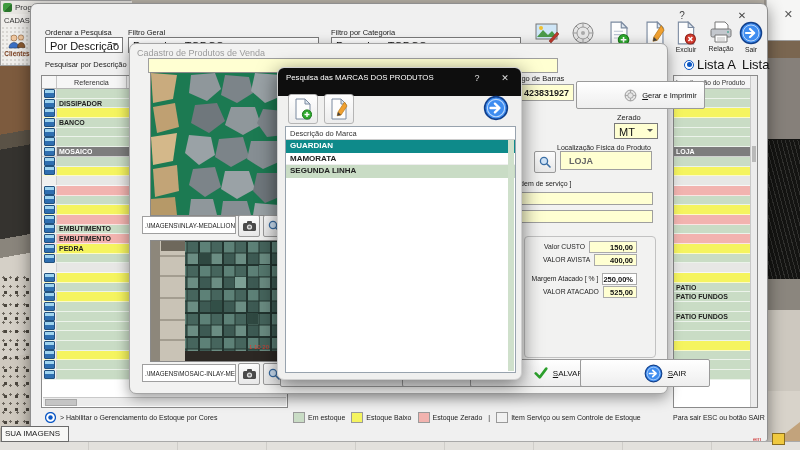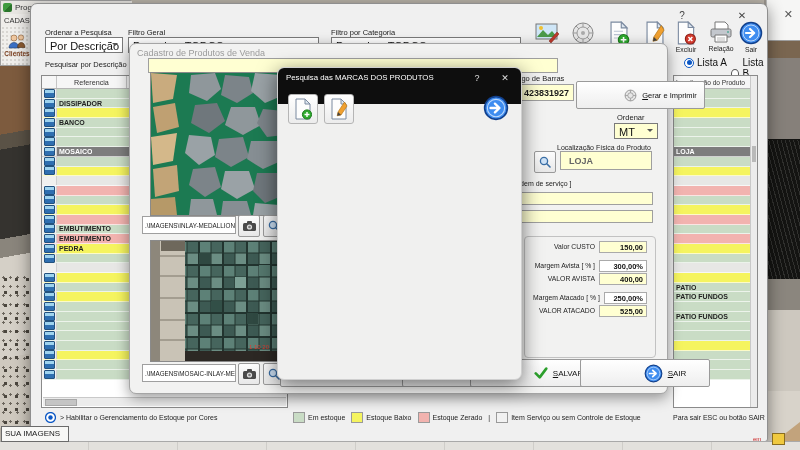--- a/index.html
+++ b/index.html
@@ -53,21 +53,21 @@
   .c-green{background:#c9dcc5}.c-yellow{background:#f5f45f}.c-pink{background:#f2b3af}
   .c-gray{background:#e7e7e5}.c-selected{background:#7d7d7d}
   .c-selected .trow-text{color:#fff;}
   .hscroll{position:absolute;left:1px;bottom:1px;height:8px;background:#ececec;border-top:1px solid #c9c9c9;}
   .hthumb{position:absolute;left:2px;top:1px;width:30px;height:5px;background:#c4c4c4;border:1px solid #a8a8a8;}
   .vscroll{position:absolute;top:0;width:6px;height:100%;background:#ececec;border-left:1px solid #c9c9c9;}
   .vthumb{position:absolute;left:1px;top:70px;width:4px;height:16px;background:#b9b9b9;}
   .radio{width:10px;height:10px;border-radius:50%;border:1px solid #555;background:#fff;display:inline-block;position:relative;box-sizing:border-box;}
   .radio.on{border:1px solid #0b57c4;}
   .radio.on::after{content:"";position:absolute;left:1.5px;top:1.5px;width:5px;height:5px;border-radius:50%;background:#0b57c4;}
-  .radlbl{font-size:10px;color:#111;margin-left:3px;}
+  .radlbl{font-size:13px;color:#111;margin-left:3px;}
   
   .sw{width:10px;height:9px;border:1px solid #9a9a9a;display:inline-block;}
   .leglbl{font-size:7px;color:#222;white-space:nowrap;}
   
   #win-cad{left:129px;top:43px;width:537px;height:349px;z-index:20;background:#f2f2f1;border:1px solid #a5a5a5;border-radius:7px;box-shadow:0 4px 14px rgba(0,0,0,.4);}
   #cad-title{position:absolute;left:7px;top:4px;font-size:9px;color:#9b9b9b;white-space:nowrap;}
   .yfield{position:absolute;background:#ffffd2;border:1px solid #9f9f9f;box-sizing:border-box;font-size:9px;font-weight:bold;color:#1c1c1c;}
   .imgframe{position:absolute;border:1px solid #8a8a8a;background:#333;overflow:hidden;}
   .pathfield{position:absolute;height:18px;background:#fff;border:1px solid #9f9f9f;box-sizing:border-box;font-size:6.3px;color:#222;
     padding:5px 1px 0 2px;white-space:nowrap;overflow:hidden;}
@@ -78,21 +78,21 @@
   .hotkey::first-letter{text-decoration:underline;}
   .prow{display:flex;align-items:center;justify-content:flex-end;gap:4px;height:13px;}
   .prow .pl{font-size:6.8px;color:#222;white-space:nowrap;}
   .prow .pv{width:48px;height:12px;border:1px solid #aaa;box-sizing:border-box;font-size:7.5px;font-weight:bold;color:#111;
     text-align:right;padding:1px 3px 0 0;background:#fff;}
   .prow.y .pv{background:#ffffd2;}
   .prow.gap{margin-top:6px;}
   
   #dlg{left:277px;top:67px;width:243px;height:311px;background:#f0f0ef;border:1px solid #cfcfcf;border-radius:7px;
     box-shadow:0 5px 20px rgba(0,0,0,.55);z-index:30;}
-  #dlg-titlebar{position:absolute;left:0;top:0;width:100%;height:36px;background:#0e0e0e;border-radius:6px 6px 0 0;}
+  #dlg-titlebar{position:absolute;left:0;top:0;width:100%;height:28px;background:#0e0e0e;border-radius:6px 6px 0 0;}
   #dlg-title{position:absolute;left:8px;top:5px;font-size:7.8px;color:#fff;white-space:nowrap;}
   .dlg-winbtn{position:absolute;top:3px;width:16px;height:14px;color:#ddd;font-size:9px;text-align:center;line-height:14px;}
   .dlgbtn{position:absolute;top:26px;width:28px;height:28px;background:linear-gradient(#ffffff,#ececec);border:1px solid #b5b5b5;border-radius:3px;
     display:flex;align-items:center;justify-content:center;}
   #dlg-list{position:absolute;left:7px;top:58px;width:229px;height:245px;background:#fff;border:1px solid #98a3ae;overflow:hidden;}
   #dlg-list .lhead{height:13px;font-size:7.5px;color:#333;padding:2px 0 0 4px;border-bottom:1px solid #ccc;box-sizing:border-box;}
   .litem{height:12.5px;font-size:8px;font-weight:bold;color:#222;padding:1px 0 0 4px;box-sizing:border-box;border-bottom:1px solid #eee;}
   .litem.selected{background:#0e8a8a;color:#fff;border-bottom-color:#0e8a8a;}
   .litem.green{background:#c9dcc5;border-bottom-color:#c9dcc5;}
   #dlg-strip{position:absolute;right:1px;top:13px;width:6px;height:231px;background:#cfe0cb;}
@@ -634,42 +634,38 @@
     <div class="abs flabel" style="left:376px;top:30px;">Código de Barras</div>
     <div class="yfield" style="left:360px;top:40px;width:84px;height:17px;padding:3px 4px 0 0;text-align:right;">423831927</div>
     <div class="btn" style="left:446px;top:37px;width:87px;height:26px;font-size:7.5px;">
       <svg width="13" height="13" viewBox="0 0 24 24">
         <circle cx="12" cy="12" r="10" fill="#e6e6e6" stroke="#888" stroke-width="1.5"></circle>
         <circle cx="12" cy="12" r="5" fill="none" stroke="#9a9a9a" stroke-width="1.5"></circle>
         <path d="M12 2v5M12 17v5M2 12h5M17 12h5" stroke="#9a9a9a" stroke-width="1.5"></path>
       </svg>
       <span class="hotkey">Gerar e Imprimir</span>
     </div>
-    <div class="abs flabel" style="left:487px;top:69px;">Ordenar</div>
+    <div class="abs flabel" style="left:487px;top:69px;">Zerado</div>
     <div class="dropdown" style="left:484px;top:79px;width:44px;background:#ffffd2;">MT</div>
     <div class="abs flabel" style="left:427px;top:100px;font-size:7px;">Localização Física do Produto</div>
     <div class="sqbtn" style="left:404px;top:107px;">
       <svg width="12" height="12" viewBox="0 0 12 12">
         <circle cx="5" cy="5" r="3.6" fill="#cfe3f7" stroke="#3a6ea5" stroke-width="1.3"></circle>
         <path d="M7.8 7.8 11 11" stroke="#3a6ea5" stroke-width="1.6" stroke-linecap="round"></path>
       </svg>
     </div>
     <div class="yfield" style="left:430px;top:107px;width:92px;height:19px;padding:4px 0 0 8px;color:#666;">LOJA</div>
     <div class="abs flabel" style="left:380px;top:136px;font-size:7px;">[ ordem de serviço ]</div>
     <div class="yfield" style="left:337px;top:148px;width:186px;height:13px;"></div>
     <div class="yfield" style="left:337px;top:166px;width:186px;height:13px;"></div>
 
-    <div class="abs" id="price-box" style="left:394px;top:192px;width:132px;height:122px;border:1px solid #c2c2c2;border-radius:4px;padding:3px 8px;box-sizing:border-box;">
+    <div class="abs" id="price-box" style="left:394px;top:192px;width:132px;height:122px;border:1px solid #c2c2c2;border-radius:4px;padding:3px 18px;box-sizing:border-box;">
         <div class="prow y">
           <span class="pl">Valor CUSTO</span>
           <span class="pv">150,00</span>
-        </div>
-        <div class="prow gap">
-          <span class="pl">Margem Avista [ % ]</span>
-          <span class="pv">300,00%</span>
         </div>
         <div class="prow y">
           <span class="pl">VALOR AVISTA</span>
           <span class="pv">400,00</span>
         </div>
         <div class="prow gap">
           <span class="pl">Margem Atacado [ % ]</span>
           <span class="pv">250,00%</span>
         </div>
         <div class="prow y">
@@ -718,20 +714,29 @@
         <path d="M7.2 17.8 8 14l3 3z" fill="#444"></path>
       </svg>
     </div>
     <div class="abs" style="left:205px;top:27px;">
       <svg width="26" height="26" viewBox="0 0 24 24">
         <circle cx="12" cy="12" r="10.5" fill="#3f8df0" stroke="#12408c" stroke-width="1.5"></circle>
         <circle cx="12" cy="12" r="8" fill="none" stroke="#bcd8fb" stroke-width="1"></circle>
         <path d="M7 12h7M11 8l4.2 4L11 16" stroke="#fff" stroke-width="2.2" fill="none" stroke-linecap="round" stroke-linejoin="round"></path>
       </svg>
     </div>
+    <div id="dlg-list">
+      <div class="lhead">Descrição do Marca</div>
+      <div id="marca-items">
+          <div class="litem selected">GUARDIAN</div>
+          <div class="litem ">MAMORATA</div>
+          <div class="litem green">SEGUNDA LINHA</div>
+        </div>
+      <div id="dlg-strip"></div>
+    </div>
   </div>
 
   <div class="abs" id="sua-cidade">SUA IMAGENS</div>
   <div class="abs" id="taskbar">
     <span id="tb-red">em</span>
     <span id="tb-yellow"></span>
   </div>
 </div>
 
 </body></html>

